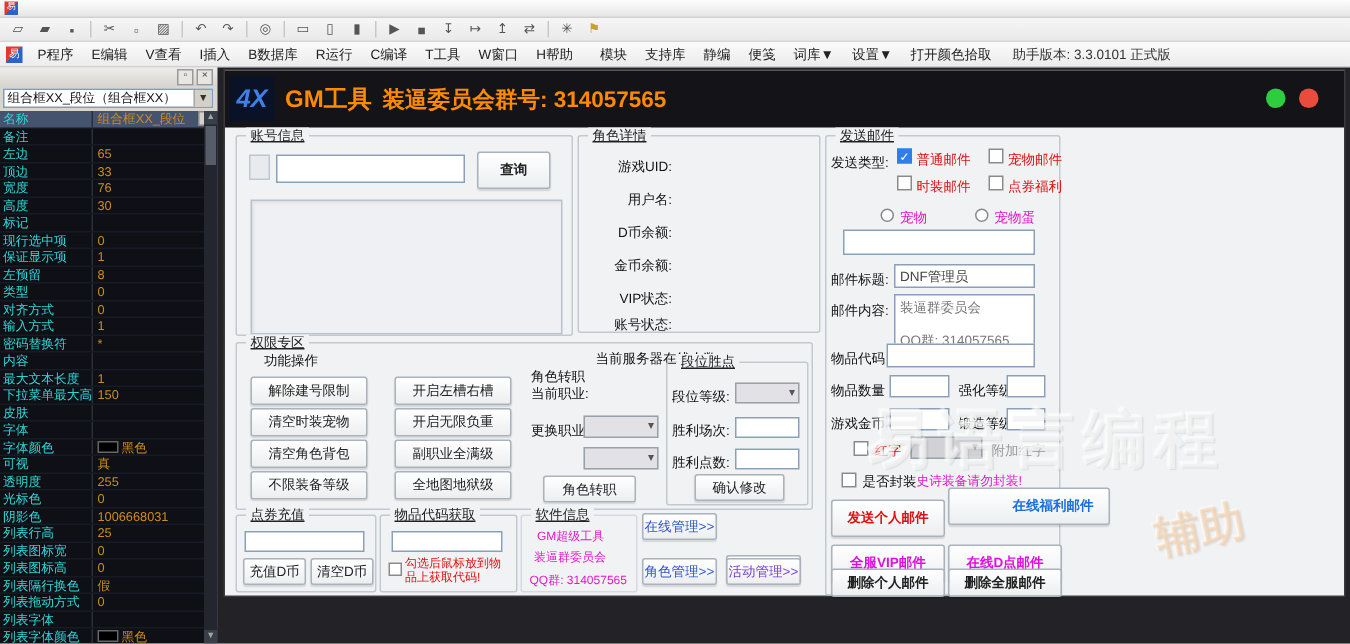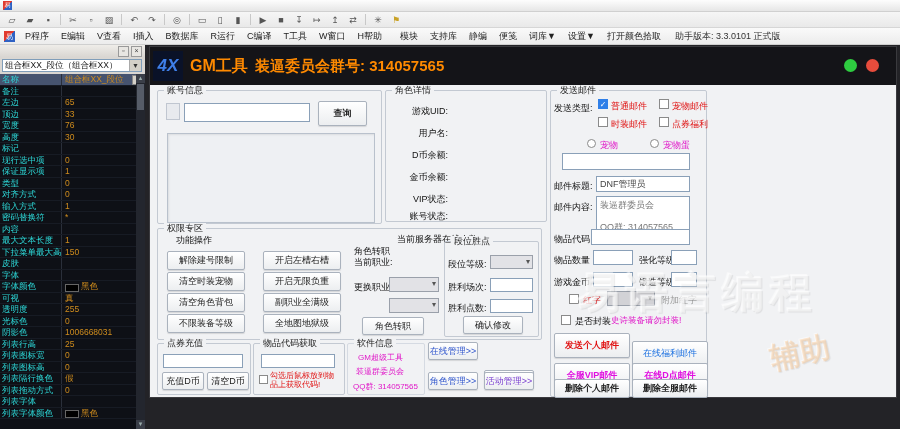--- a/index.html
+++ b/index.html
@@ -33,41 +33,41 @@
   #propcombo{left:2px;top:14px;width:140px;height:13px;background:#fff;border:1px solid #7f9db9;
              display:flex;align-items:center;box-sizing:border-box;}
   #propcombo .txt{flex:1;padding-left:2px;font-size:8.5px;white-space:nowrap;overflow:hidden;}
   #propcombo .dd{width:11px;height:11px;background:#d4d0c8;border-left:1px solid #aaa;
                  font-size:7px;text-align:center;line-height:11px;color:#333;flex:none;}
   #propgrid{left:0;top:29px;width:145px;height:355px;background:#0e1016;overflow:hidden;}
   .prow{display:flex;height:10.5px;line-height:10.5px;border-bottom:1px solid #171b24;}
   .prow .pn{width:62px;padding-left:2px;color:#2dd6d6;white-space:nowrap;overflow:hidden;
             border-right:1px solid #2a2f3a;box-sizing:border-box;font-size:8.5px;}
   .prow .pv{flex:1;padding-left:3px;color:#cf8c1d;white-space:nowrap;overflow:hidden;font-size:8.5px;
-            display:flex;align-items:flex-end;gap:2px;}
+            display:flex;align-items:center;gap:2px;}
   .prow.sel{background:#46536f;}
   .swatch{display:inline-block;width:12px;height:6px;border:1px solid #666;flex:none;}
   .pbtn{width:9px;height:8px;background:#d4d0c8;border:1px solid #888;font-size:6px;line-height:7px;
         text-align:center;color:#222;flex:none;}
   #pscroll{position:absolute;right:0;top:29px;width:9px;height:355px;background:#23262e;}
   #pscroll .arr{height:9px;background:#3a3e48;color:#9aa;font-size:6px;line-height:9px;text-align:center;}
   #pscroll .thumb{position:absolute;top:10px;left:1px;width:7px;height:26px;background:#565c68;}
   #pscroll .arr.dn{position:absolute;bottom:0;left:0;right:0;}
   
   #design{left:145px;top:45px;width:755px;height:384px;background:#232327;}
   #gmform{left:5px;top:2px;width:746px;height:350px;background:#f1f2f4;box-shadow:0 0 0 1px #3a3a3e;}
   #gmhead{left:0;top:0;width:746px;height:38px;background:#141418;}
   #gmlogo{left:3px;top:4px;width:30px;height:30px;background:#0a1228;color:#3f7fe8;
           font-size:17px;font-weight:bold;font-style:italic;display:flex;align-items:center;justify-content:center;}
   #gmtitle{left:40px;top:9px;font-size:16px;font-weight:bold;color:#ff8a00;}
   #gmsub{left:105px;top:10px;font-size:15px;font-weight:bold;color:#ff8a00;}
   .circle{width:13px;height:13px;border-radius:50%;top:12px;}
   #gmbody{left:0;top:38px;width:746px;height:312px;}
   .grp{position:absolute;border:1px solid #c3c9d2;border-radius:2px;}
-  .grp>.gl{position:absolute;top:-6px;left:6px;background:#f1f2f4;padding:0 3px;color:#222;font-size:9px;line-height:10px;}
+  .grp>.gl{position:absolute;top:-6px;left:6px;background:#f1f2f4;padding:0 3px;color:#222;font-size:9px;line-height:10px;text-decoration:underline;}
   .inp{position:absolute;background:#fff;border:1px solid #8aa0b8;box-sizing:border-box;}
   .lbl{position:absolute;color:#111;white-space:nowrap;}
   .btn{position:absolute;background:linear-gradient(#ffffff,#eceef0);border:1px solid #aab2bd;border-radius:2px;
        display:flex;align-items:center;justify-content:center;font-size:9px;color:#222;
        box-shadow:0 1px 1px rgba(0,0,0,.12);white-space:nowrap;text-align:center;}
   .cb{position:absolute;width:10px;height:10px;background:#fff;border:1px solid #8a8a8a;box-sizing:border-box;}
   .cb.on{background:#2f7fe8;border-color:#2f7fe8;color:#fff;font-size:8px;line-height:9px;text-align:center;}
   .radio{position:absolute;width:9px;height:9px;border-radius:50%;background:#fff;border:1px solid #8a8a8a;box-sizing:border-box;}
   .ddown{position:absolute;background:#e2e2e6;border:1px solid #9aa0aa;box-sizing:border-box;}
   .ddown:after{content:"▾";position:absolute;right:2px;top:1px;font-size:8px;color:#555;}
@@ -196,20 +196,26 @@
         <div class="prow">
           <span class="pn">现行选中项</span>
           <span class="pv">
             <span>0</span>
           </span>
         </div>
         <div class="prow">
           <span class="pn">保证显示项</span>
           <span class="pv">
             <span>1</span>
+          </span>
+        </div>
+        <div class="prow">
+          <span class="pn">左预留</span>
+          <span class="pv">
+            <span>8</span>
           </span>
         </div>
         <div class="prow">
           <span class="pn">类型</span>
           <span class="pv">
             <span>0</span>
           </span>
         </div>
         <div class="prow">
           <span class="pn">对齐方式</span>
@@ -445,21 +451,21 @@
           <div class="inp" style="left:120px;top:181px;width:26px;height:15px;"></div>
           <div class="cb" style="left:18px;top:203px;"></div>
           <span class="lbl red" style="left:32px;top:203px;">红字</span>
           <div class="ddown" style="left:56px;top:200px;width:48px;height:15px;background:#d2d2d6;"></div>
           <span class="lbl gray" style="left:110px;top:203px;">附加红字</span>
           <div class="cb" style="left:10px;top:224px;"></div>
           <span class="lbl" style="left:24px;top:224px;">是否封装</span>
           <span class="lbl magenta" style="left:60px;top:224px;font-size:8.5px;">史诗装备请勿封装!</span>
           <div id="mail-btns">
               <div class="btn" style="left: 3px; top: 242px; width: 74px; height: 23px; font-weight: bold; color: rgb(224, 16, 16);">发送个人邮件</div>
-              <div class="btn" style="left: 81px; top: 250px; width: 74px; height: 23px; font-weight: normal; color: rgb(26, 111, 224);">在线福利邮件</div>
+              <div class="btn" style="left: 81px; top: 234px; width: 74px; height: 23px; font-weight: bold; color: rgb(26, 111, 224); padding-left: 32px;">在线福利邮件</div>
               <div class="btn" style="left: 3px; top: 272px; width: 74px; height: 23px; font-weight: bold; color: rgb(224, 16, 224);">全服VIP邮件</div>
               <div class="btn" style="left: 81px; top: 272px; width: 74px; height: 23px; font-weight: bold; color: rgb(224, 16, 224);">在线D点邮件</div>
               <div class="btn" style="left: 3px; top: 288px; width: 74px; height: 17px; font-weight: bold; color: rgb(34, 34, 34);">删除个人邮件</div>
               <div class="btn" style="left: 81px; top: 288px; width: 74px; height: 17px; font-weight: bold; color: rgb(34, 34, 34);">删除全服邮件</div>
             </div>
         </div>
 
 
         <div class="grp" style="left:7px;top:258px;width:92px;height:50px;">
           <span class="gl">点券充值</span>

